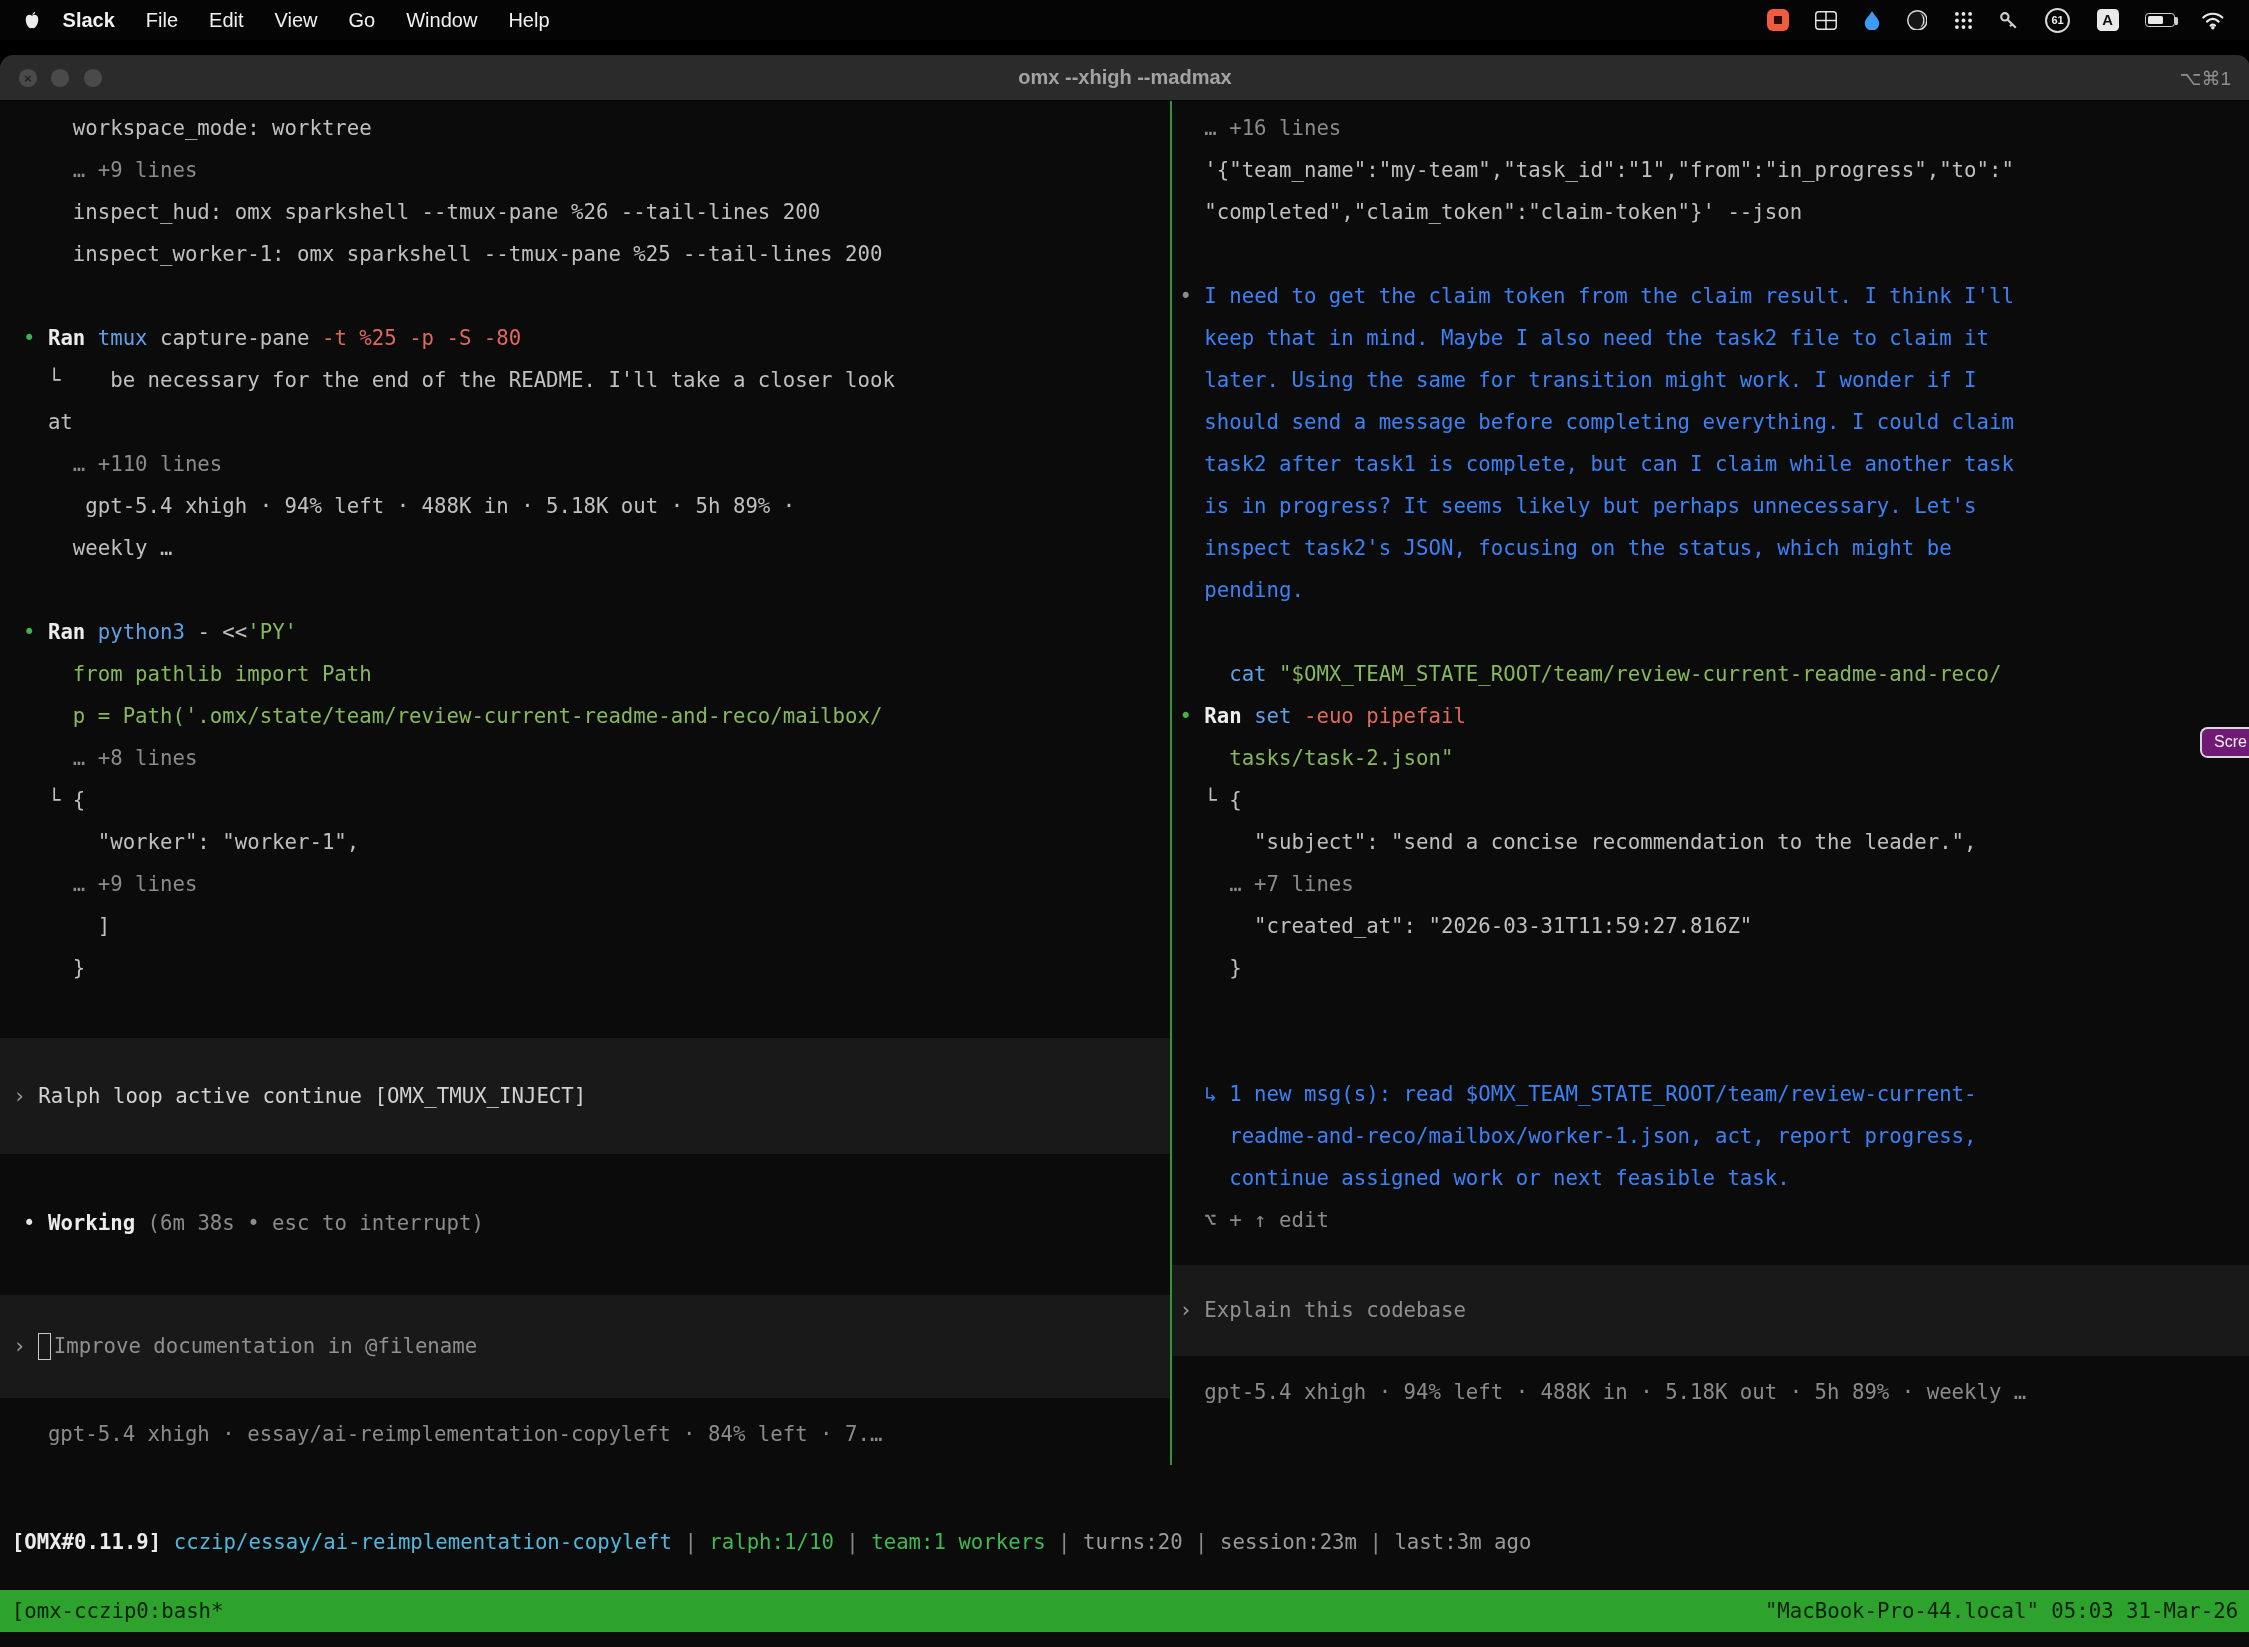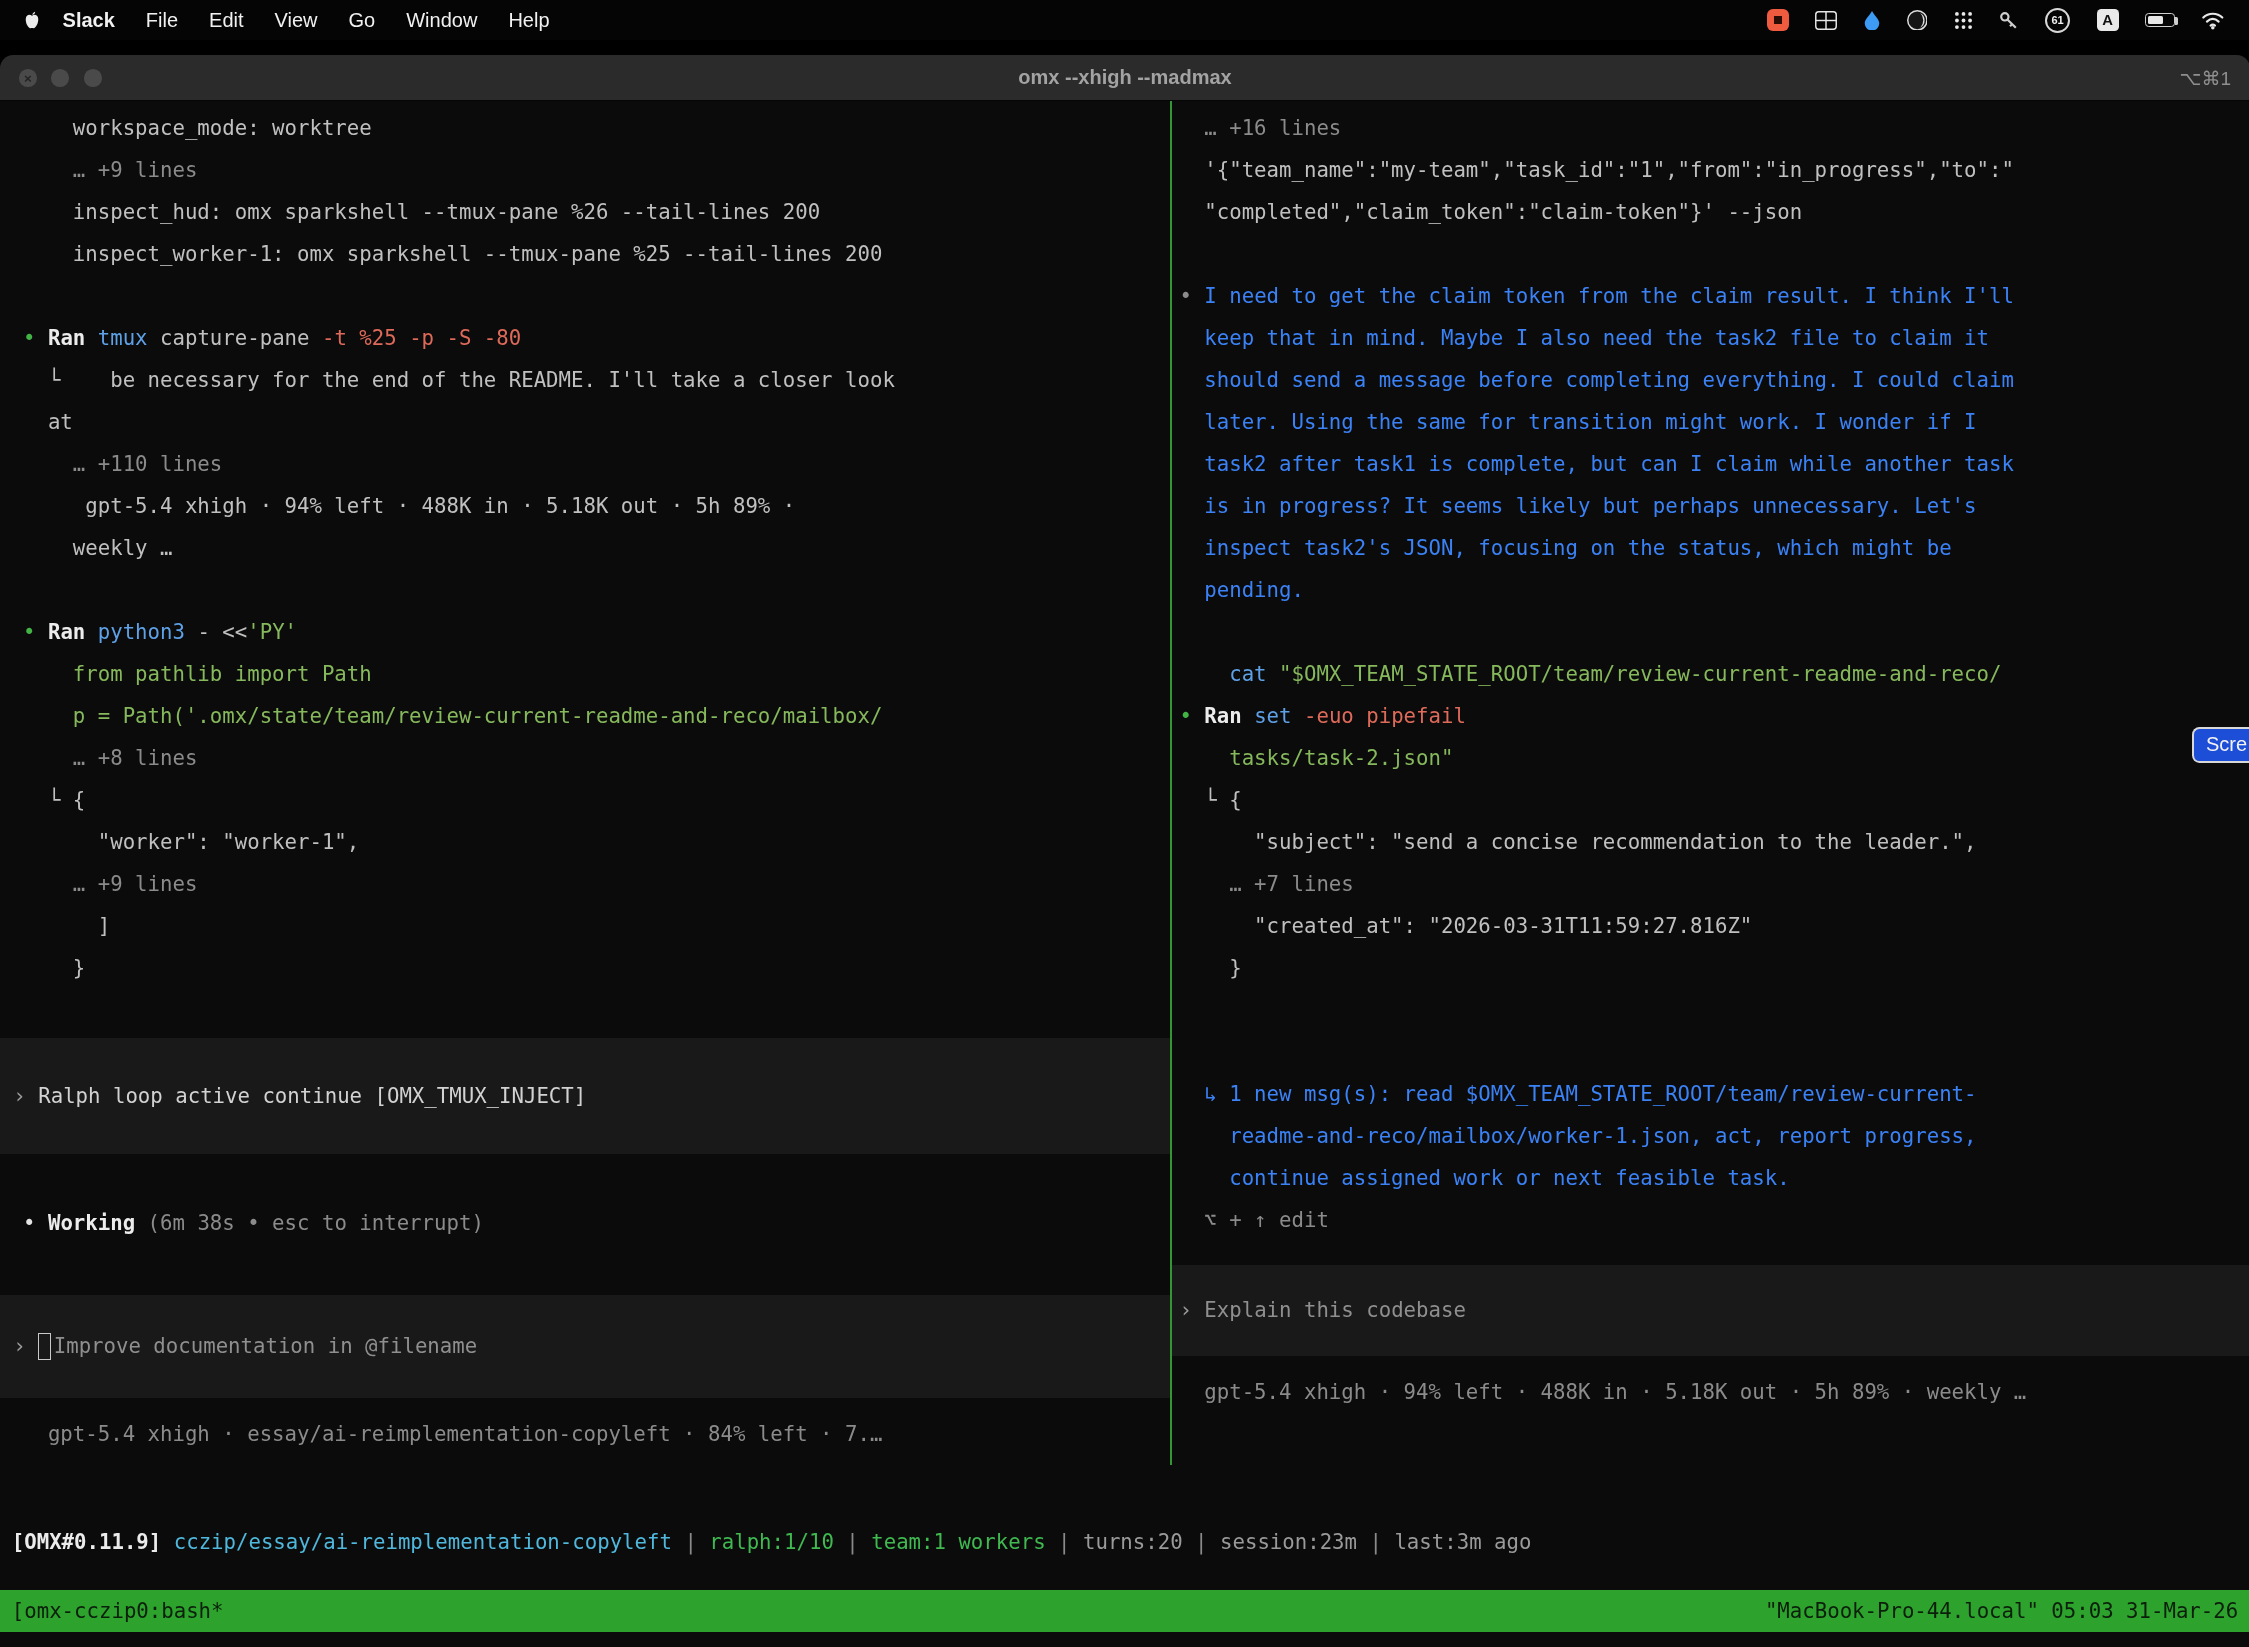--- a/index.html
+++ b/index.html
@@ -79,22 +79,22 @@
   .f-path{color:#4fb8dc}
   .f-sep{color:#8a8a8a}
   .f-green{color:#3fb950}
   .f-gray{color:#9a9a9a}
   .tmuxbar{position:absolute;top:1535px;left:0;right:0;height:42px;line-height:42px;
     background:#2da32d;color:#0b1f0b;font-size:20.7px;display:flex;
     justify-content:space-between;padding:0 11.8px;white-space:pre}
 
   .scre{position:absolute;top:672px;right:0;padding:4.4px 3px 4.4px 11.8px;
     border:2.2px solid #d8d8d8;border-right:none;border-radius:7.4px 0 0 7.4px;
-    background:#1d4ed8;color:#f2f2f2;font-family:"Liberation Sans",sans-serif;
-    font-size:20px;z-index:5}
+    background:#701a75;color:#f2f2f2;font-family:"Liberation Sans",sans-serif;
+    font-size:16px;z-index:5}
 </style>
 </head>
 <body>
 
 <div class="screen">
 
   <div class="menubar">
     <div class="mb-left">
       <span class="mb-apple">
         <svg width="16" height="19" viewBox="0 0 20 24">
@@ -216,22 +216,22 @@
         <div class="tl dim">  gpt-5.4 xhigh · essay/ai-reimplementation-copyleft · 84% left · 7.…</div>
       </div>
 
       <div class="pane right">
         <div class="tl dim">  … +16 lines</div>
         <div class="tl out">  '{"team_name":"my-team","task_id":"1","from":"in_progress","to":"</div>
         <div class="tl out">  "completed","claim_token":"claim-token"}' --json</div>
         <div class="tl"></div>
         <div class="tl"><span class="dim">• </span><span class="ital">I need to get the claim token from the claim result. I think I'll</span></div>
         <div class="tl ital">  keep that in mind. Maybe I also need the task2 file to claim it</div>
+        <div class="tl ital">  later. Using the same for transition might work. I wonder if I</div>
         <div class="tl ital">  should send a message before completing everything. I could claim</div>
-        <div class="tl ital">  later. Using the same for transition might work. I wonder if I</div>
         <div class="tl ital">  task2 after task1 is complete, but can I claim while another task</div>
         <div class="tl ital">  is in progress? It seems likely but perhaps unnecessary. Let's</div>
         <div class="tl ital">  inspect task2's JSON, focusing on the status, which might be</div>
         <div class="tl ital">  pending.</div>
         <div class="tl"></div>
         <div class="tl"><span class="cmd">    cat</span><span class="grn"> "$OMX_TEAM_STATE_ROOT/team/review-current-readme-and-reco/</span></div>
         <div class="tl"><span class="bg">• </span><span class="boldw">Ran</span><span class="cmd"> set</span><span class="flag"> -euo pipefail</span></div>
         <div class="tl grn">    tasks/task-2.json"</div>
         <div class="tl out">  └ {</div>
         <div class="tl out">      "subject": "send a concise recommendation to the leader.",</div>

